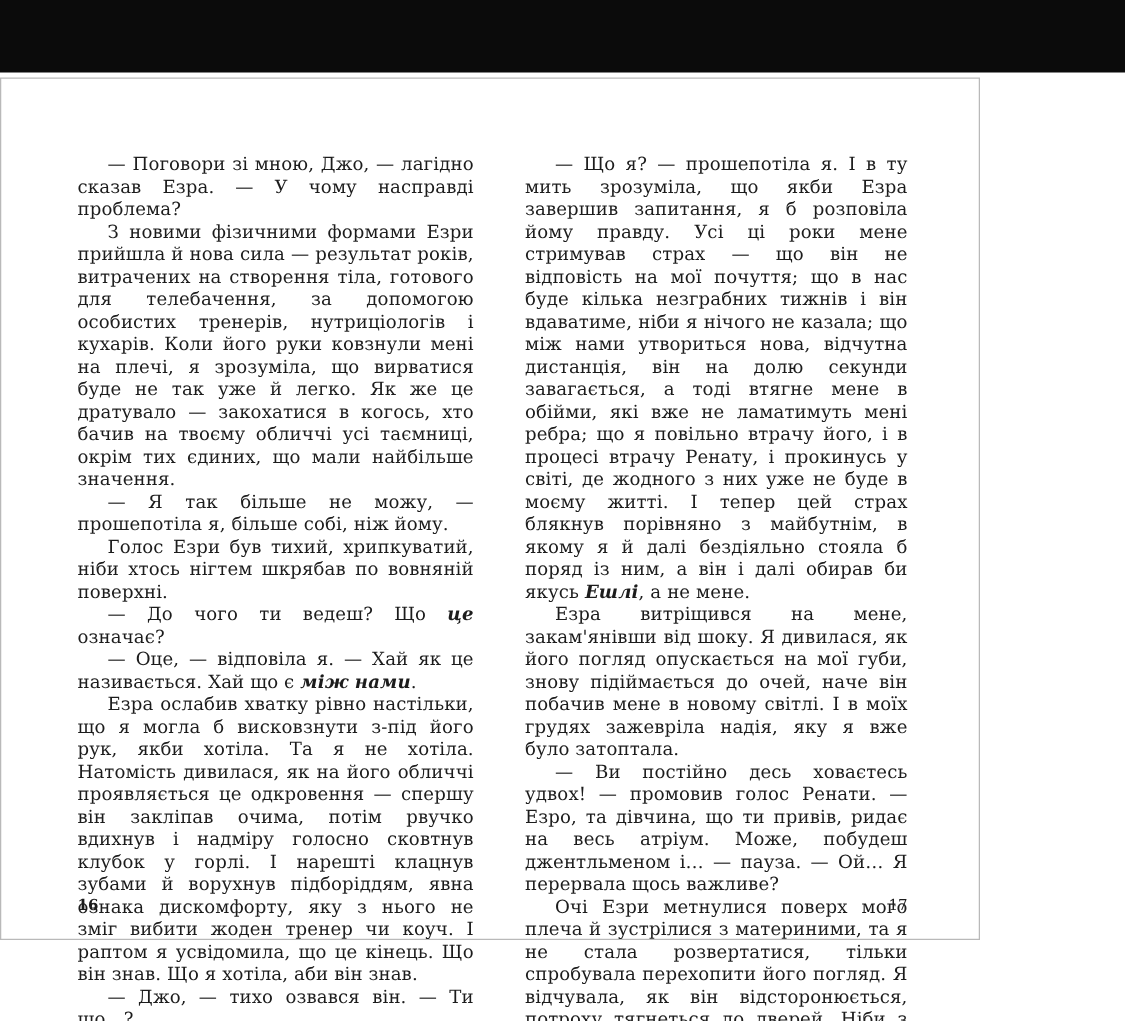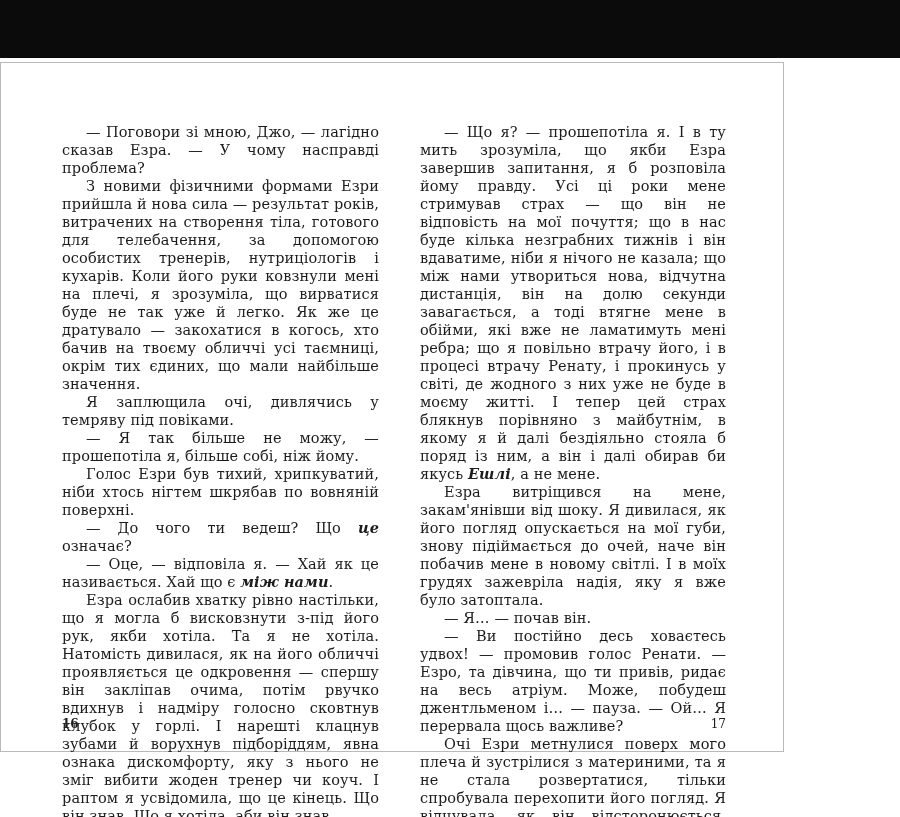--- a/index.html
+++ b/index.html
@@ -62,33 +62,31 @@
 </head>
 <body>
 
 <div class="top-band"></div>
 
 <div class="spread">
   <div class="page page-left">
     <div class="page-text">
         <p><span>— Поговори зі мною, Джо, — лагідно сказав Езра. — У чому насправді проблема?</span></p>
         <p><span>З новими фізичними формами Езри прийшла й нова сила — результат років, витрачених на створення тіла, готового для телебачення, за допомогою особистих тренерів, нутриціологів і кухарів. Коли його руки ковзнули мені на плечі, я зрозуміла, що вирватися буде не так уже й легко. Як же це дратувало — закохатися в когось, хто бачив на твоєму обличчі усі таємниці, окрім тих єдиних, що мали найбільше значення.</span></p>
-        <p><span>Я заплющила очі, дивлячись у темряву під повіками.</span></p>
         <p><span>— Я так більше не можу, — прошепотіла я, більше собі, ніж йому.</span></p>
         <p><span>Голос Езри був тихий, хрипкуватий, ніби хтось нігтем шкрябав по вовняній поверхні.</span></p>
         <p><span>— До чого ти ведеш? Що </span><em>це</em><span> означає?</span></p>
         <p><span>— Оце, — відповіла я. — Хай як це називається. Хай що є </span><em>між нами</em><span>.</span></p>
         <p><span>Езра ослабив хватку рівно настільки, що я могла б висковзнути з-під його рук, якби хотіла. Та я не хотіла. Натомість дивилася, як на його обличчі проявляється це одкровення — спершу він закліпав очима, потім рвучко вдихнув і надміру голосно сковтнув клубок у горлі. І нарешті клацнув зубами й ворухнув підборіддям, явна ознака дискомфорту, яку з нього не зміг вибити жоден тренер чи коуч. І раптом я усвідомила, що це кінець. Що він знав. Що я хотіла, аби він знав.</span></p>
         <p><span>— Джо, — тихо озвався він. — Ти що…?</span></p>
       </div>
     <div class="folio folio-left">16</div>
   </div>
   <div class="page page-right">
     <div class="page-text">
         <p><span>— Що я? — прошепотіла я. І в ту мить зрозуміла, що якби Езра завершив запитання, я б розповіла йому правду. Усі ці роки мене стримував страх — що він не відповість на мої почуття; що в нас буде кілька незграбних тижнів і він вдаватиме, ніби я нічого не казала; що між нами утвориться нова, відчутна дистанція, він на долю секунди завагається, а тоді втягне мене в обійми, які вже не ламатимуть мені ребра; що я повільно втрачу його, і в процесі втрачу Ренату, і прокинусь у світі, де жодного з них уже не буде в моєму житті. І тепер цей страх блякнув порівняно з майбутнім, в якому я й далі бездіяльно стояла б поряд із ним, а він і далі обирав би якусь </span><em>Ешлі</em><span>, а не мене.</span></p>
         <p><span>Езра витріщився на мене, закам'янівши від шоку. Я дивилася, як його погляд опускається на мої губи, знову підіймається до очей, наче він побачив мене в новому світлі. І в моїх грудях зажевріла надія, яку я вже було затоптала.</span></p>
-        <p><span>— Я… — почав він.</span></p>
         <p><span>— Ви постійно десь ховаєтесь удвох! — промовив голос Ренати. — Езро, та дівчина, що ти привів, ридає на весь атріум. Може, побудеш джентльменом і… — пауза. — Ой… Я перервала щось важливе?</span></p>
         <p><span>Очі Езри метнулися поверх мого плеча й зустрілися з материними, та я не стала розвертатися, тільки спробувала перехопити його погляд. Я відчувала, як він відсторонюється, потроху тягнеться до дверей. Ніби з подряпини надто рано здирали засохлу шкірочку.</span></p>
       </div>
     <div class="folio folio-right">17</div>
   </div>
 </div>
 
 </body></html>

